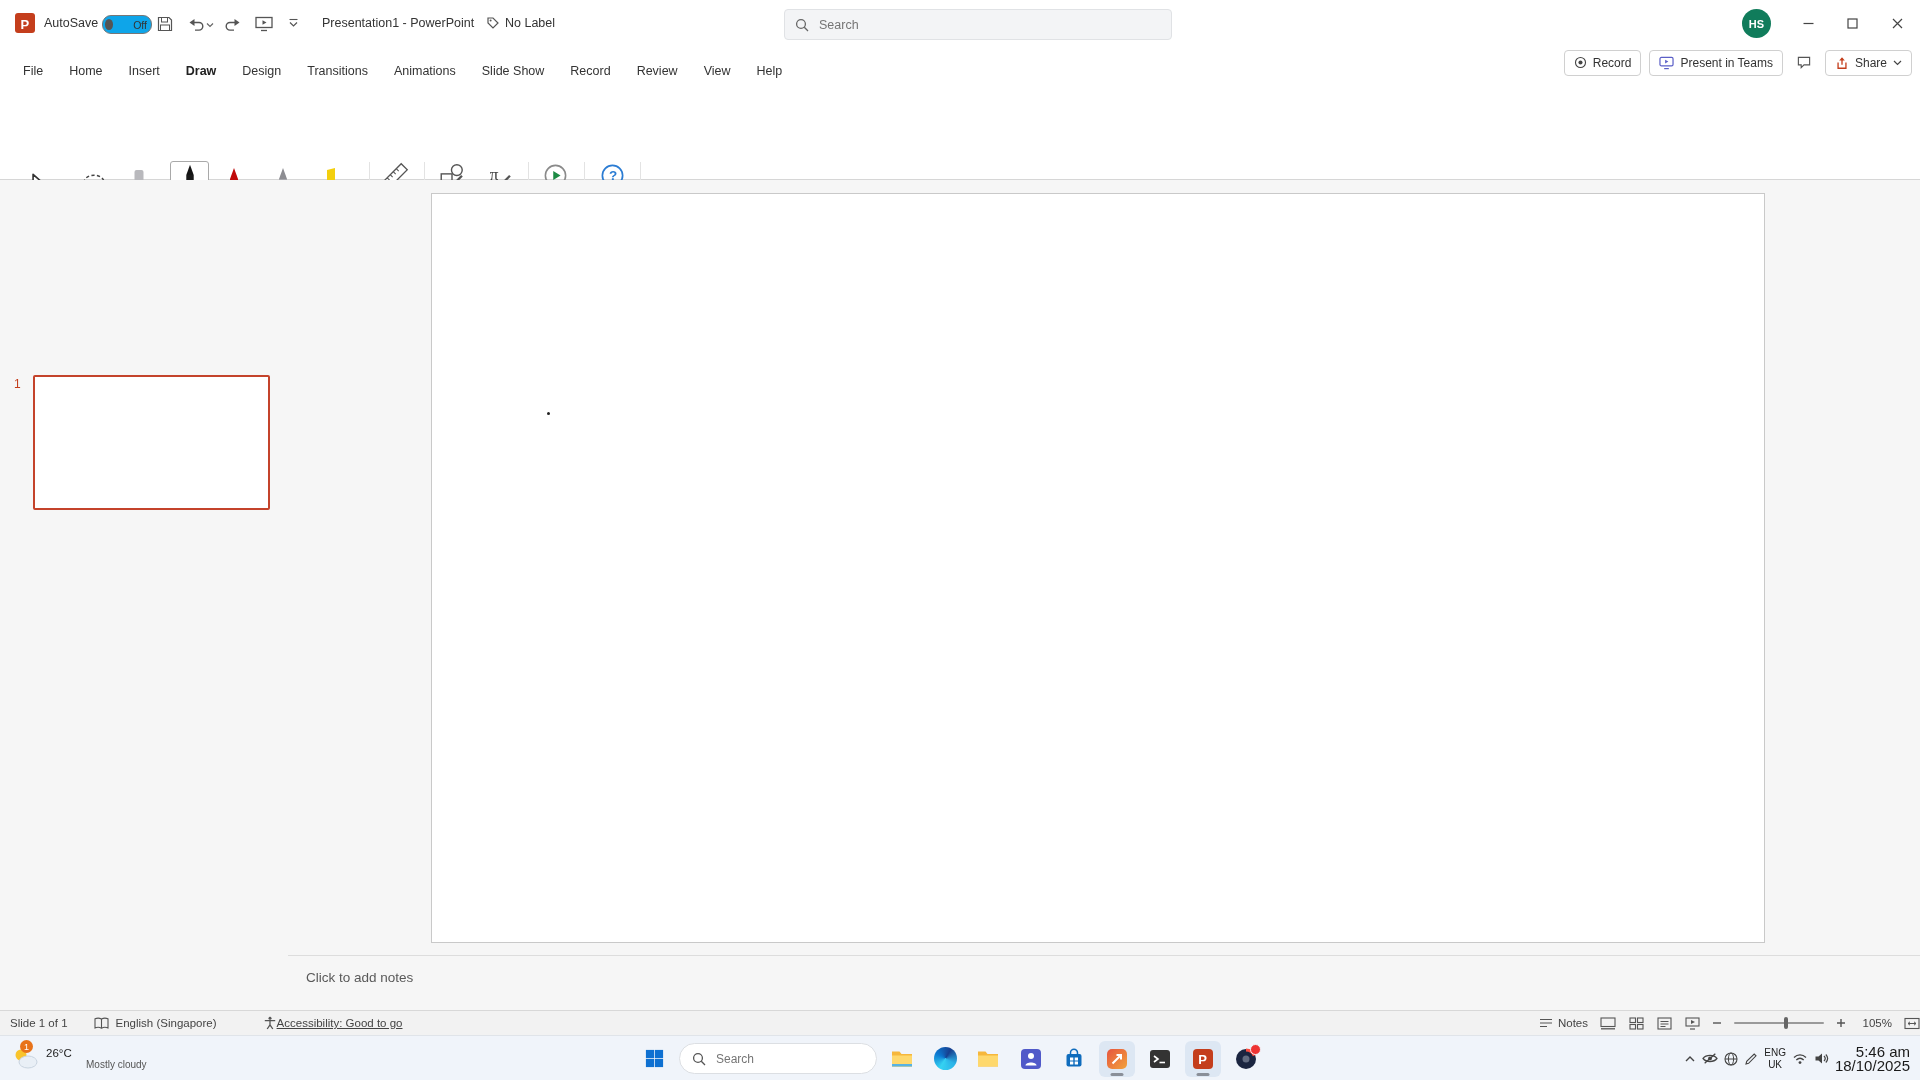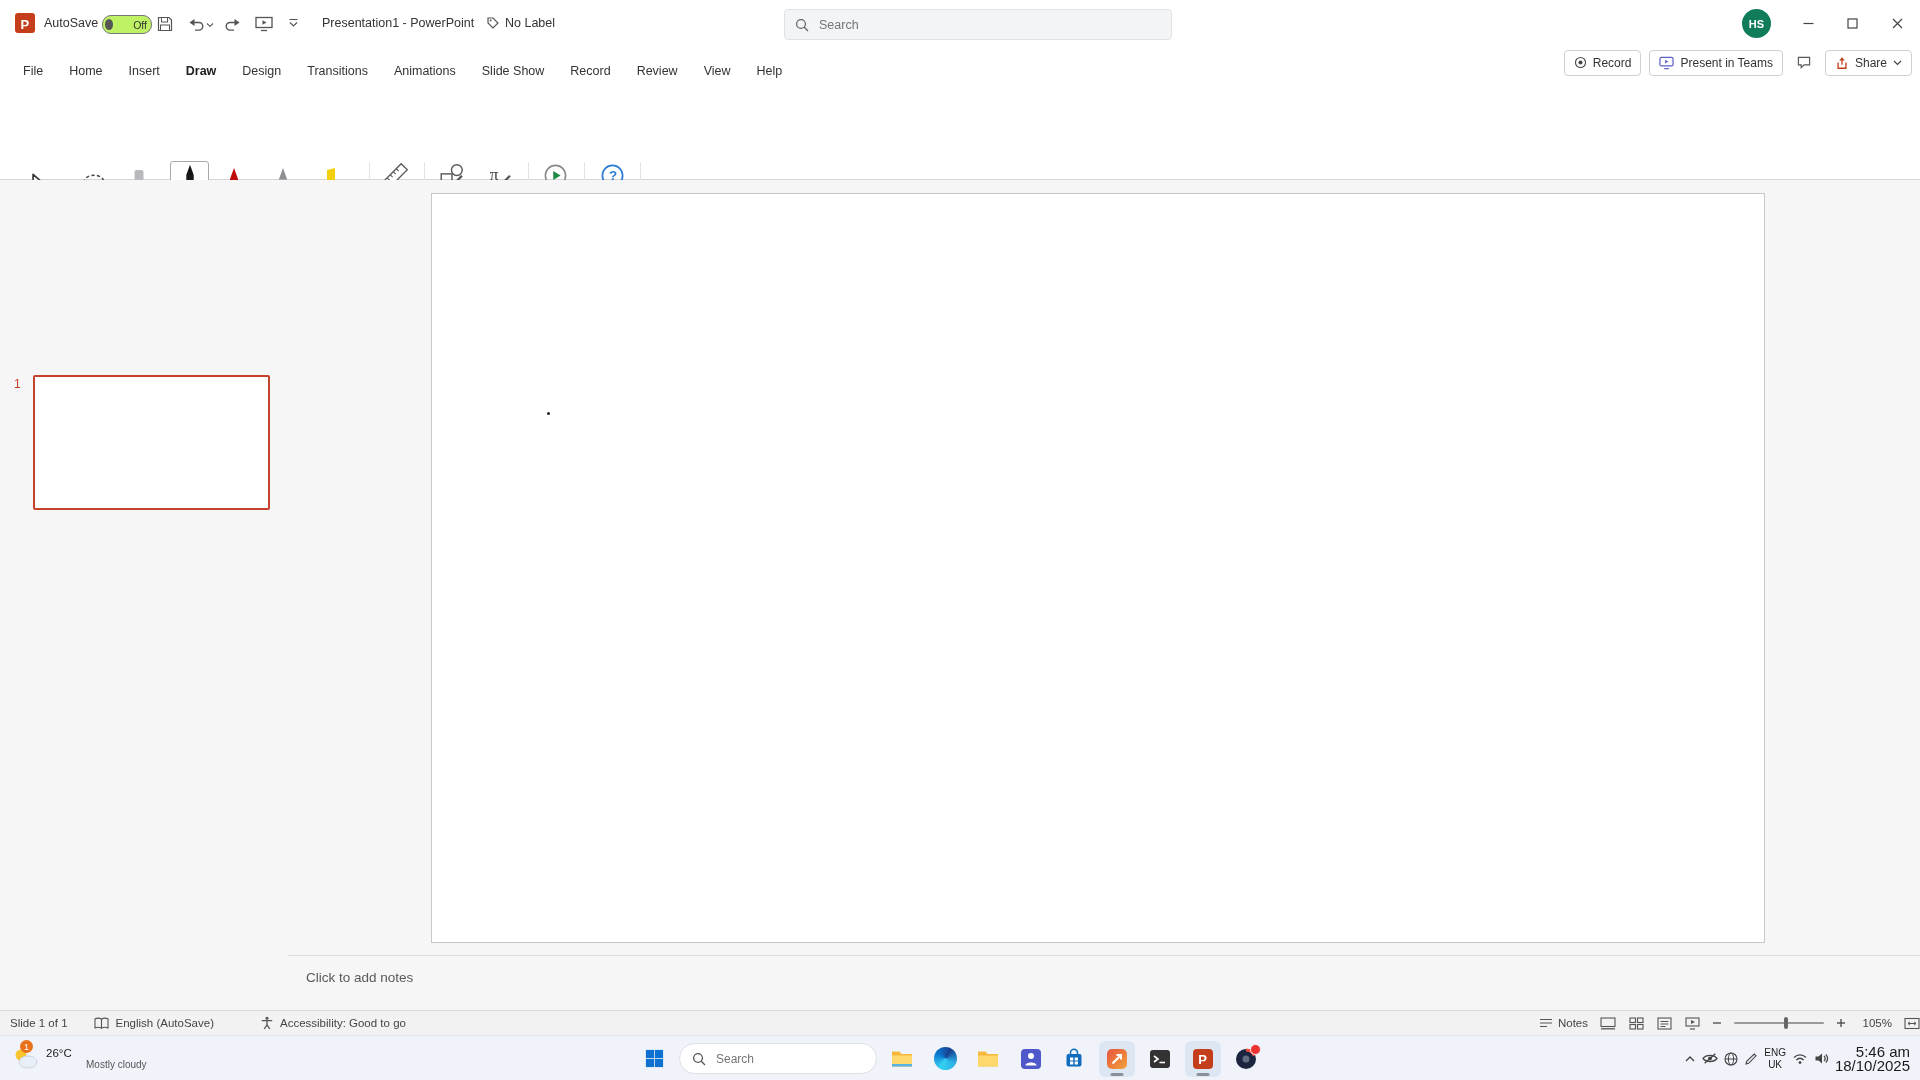--- a/index.html
+++ b/index.html
@@ -7,21 +7,21 @@
        font-family:"Liberation Sans","DejaVu Sans",sans-serif;color:#333;
        background:#f5f5f5;-webkit-font-smoothing:antialiased;}
   .abs{position:absolute;}
   svg{display:block;}
 
   
   #titlebar{left:0;top:0;width:1920px;height:47px;background:#fff;}
   .tb-text{font-size:12.5px;color:#333;}
   .tb-btn{display:flex;align-items:center;justify-content:center;cursor:default;}
   #autosave-toggle{width:42px;height:17px;border:1px solid #777;border-radius:9px;
-     display:flex;align-items:center;gap:20px;padding:0 4px 0 2px;background:#bef264;}
+     display:flex;align-items:center;gap:20px;padding:0 4px 0 2px;background:#0ea5e9;}
   #autosave-knob{width:11px;height:11px;border-radius:50%;background:#555;}
   #autosave-state{font-size:10.5px;color:#333;}
   #tb-search{left:784px;top:9px;width:366px;height:29px;background:#f3f4f6;
      border:1px solid #e0e2e5;border-radius:4px;display:flex;align-items:center;padding:0 10px;gap:8px;}
   #tb-search input{border:none;outline:none;background:transparent;font-size:12.5px;width:300px;
      font-family:"Liberation Sans",sans-serif;color:#333;}
   #avatar{left:1742px;top:9px;width:29px;height:29px;border-radius:50%;background:#107c5b;
      color:#fff;font-size:11px;font-weight:bold;display:flex;align-items:center;justify-content:center;}
   .winctl{top:0;width:44px;height:47px;}
 
@@ -362,28 +362,28 @@
 
   <div id="statusbar" class="abs">
     <div id="status-left">
       <span>Slide 1 of 1</span>
       <span style="margin-left:26px;display:flex;">
         <svg width="15" height="13" viewBox="0 0 15 13">
             <path d="M7.5 2 C5.5 0.9 3 0.9 1 1.8 V11 C3 10.1 5.5 10.1 7.5 11.2 C9.5 10.1 12 10.1 14 11 V1.8 C12 0.9 9.5 0.9 7.5 2 Z" fill="none" stroke="#555" stroke-width="1.1"></path>
             <path d="M7.5 2 V11" stroke="#555" stroke-width="1.1"></path>
           </svg>
       </span>
-      <span style="margin-left:7px;">English (AutoSave)</span>
+      <span style="margin-left:7px;">English (Singapore)</span>
       <span style="margin-left:46px;display:flex;">
         <svg width="14" height="14" viewBox="0 0 14 14">
             <circle cx="7" cy="2.2" r="1.5" fill="#555"></circle>
             <path d="M1.8 4.6 H12.2 M7 4.6 V8.8 M7 8.8 L4.2 13 M7 8.8 L9.8 13" stroke="#555" stroke-width="1.3" fill="none"></path>
           </svg>
       </span>
-      <span style="margin-left:6px;">Accessibility: Good to go</span>
+      <span style="text-decoration:underline;">Accessibility: Good to go</span>
     </div>
 
     <div id="status-right">
       <span style="display:flex;align-items:center;gap:5px;">
         <svg width="14" height="11">
             <path d="M1 1.5 H13 M1 5 H13 M1 8.5 H8" stroke="#555" stroke-width="1.2"></path>
           </svg>
         <span>Notes</span>
       </span>
       <div class="viewicons">

